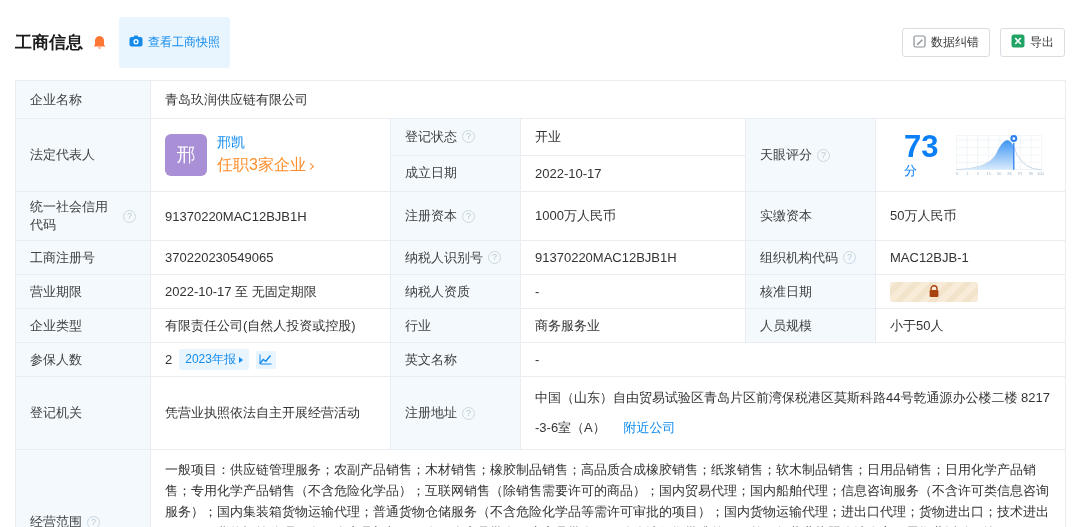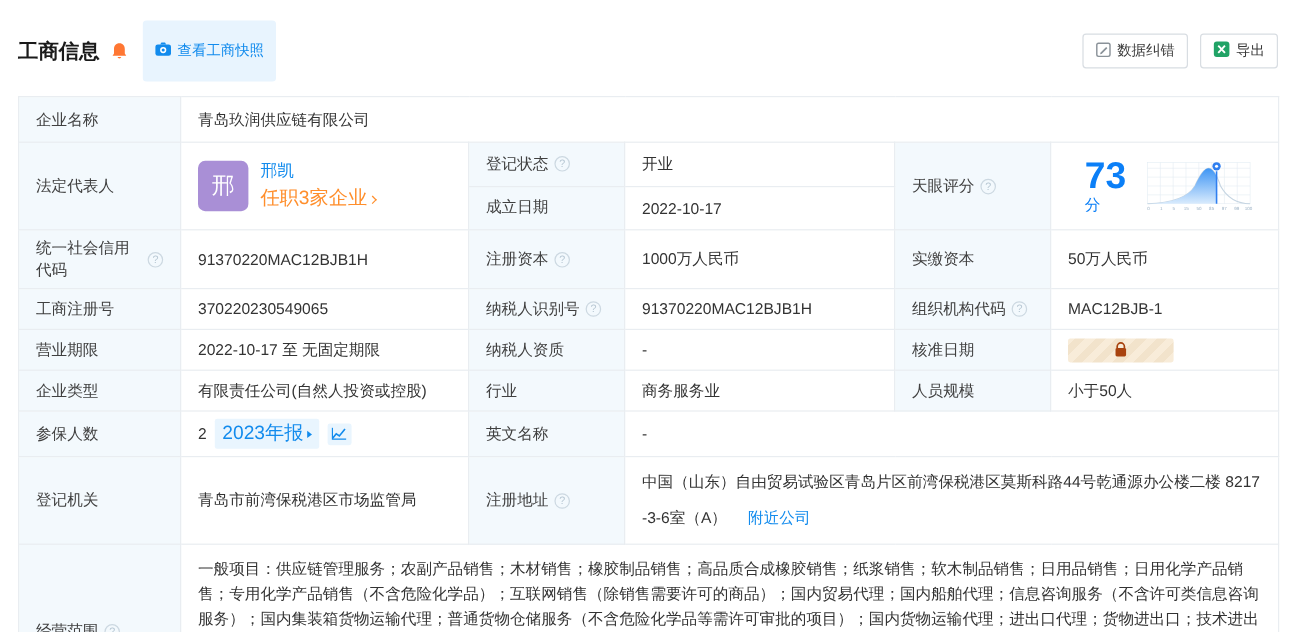--- a/index.html
+++ b/index.html
@@ -35,21 +35,21 @@
   .rep-cell { display:flex; align-items:center; gap:10px; }
   .avatar { width:42px; height:42px; border-radius:6px; background:#a98fd6; color:#fff; font-size:19px; display:flex; align-items:center; justify-content:center; flex:0 0 42px; cursor:pointer; }
   .rep-name { font-size:14px; margin-bottom:3px; }
   .chev { display:inline-block; width:5px; height:5px; border-right:1px solid #ff8e2b; border-top:1px solid #ff8e2b; transform:rotate(45deg); margin-left:2px; vertical-align:1px; }
 
   .score-cell { display:flex; align-items:center; gap:10px; padding:2px 6px 2px 14px; }
   .score-num { font-size:31px; font-weight:bold; color:#0b7ff7; line-height:1; }
   .score-unit { font-size:13px; color:#0b7ff7; }
 
   .insured { display:flex; align-items:center; gap:7px; }
-  .badge-report { display:flex; align-items:center; gap:3px; background:#e9f5fe; color:#128bed; font-size:16px; padding:2px 6px; border-radius:2px; cursor:pointer; }
+  .badge-report { display:flex; align-items:center; gap:3px; background:#e9f5fe; color:#128bed; font-size:12px; padding:2px 6px; border-radius:2px; cursor:pointer; }
   .tri { width:0; height:0; border-left:4px solid #128bed; border-top:3px solid transparent; border-bottom:3px solid transparent; }
   .badge-chart { width:20px; height:18px; background:#e9f5fe; border-radius:2px; display:flex; align-items:center; justify-content:center; cursor:pointer; }
 
   .lockbar { width:88px; height:20px; border-radius:2px; display:flex; align-items:center; justify-content:center; cursor:pointer;
     background:repeating-linear-gradient(-45deg,#f8ecd9 0 6px,#f2e3cb 6px 12px); }
 
   .scope-cell { line-height:21px; padding:9px 14px !important; vertical-align:middle; }
   .addr-cell { line-height:30px; }
 </style>
 </head>
@@ -263,21 +263,21 @@
                 </svg>
           </span>
         </div>
       </td>
       <td class="lbl">英文名称</td>
       <td colspan="3">-</td>
     </tr>
 
     <tr style="height:57px;">
       <td class="lbl">登记机关</td>
-      <td>青岛市前湾保税港区市场监管局</td>
+      <td>凭营业执照依法自主开展经营活动</td>
       <td class="lbl">
             <div class="lblwrap">
               <span>注册地址</span>
               <span class="qmark"></span>
             </div>
           </td>
       <td colspan="3" class="addr-cell">
         <span>中国（山东）自由贸易试验区青岛片区前湾保税港区莫斯科路44号乾通源办公楼二楼 8217-3-6室（A）</span>
         <a class="blue-link" style="margin-left:14px;">附近公司</a>
       </td>

